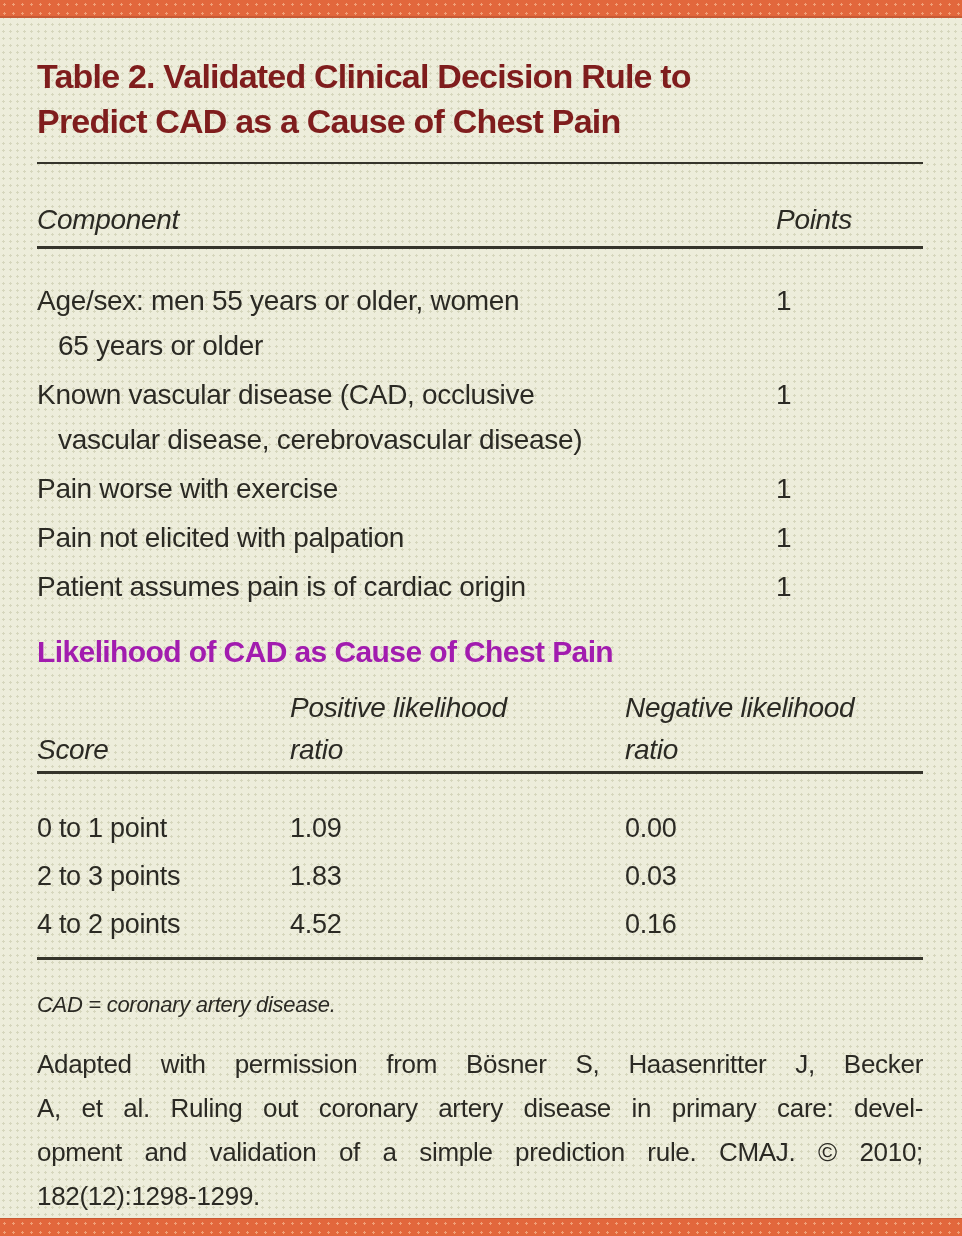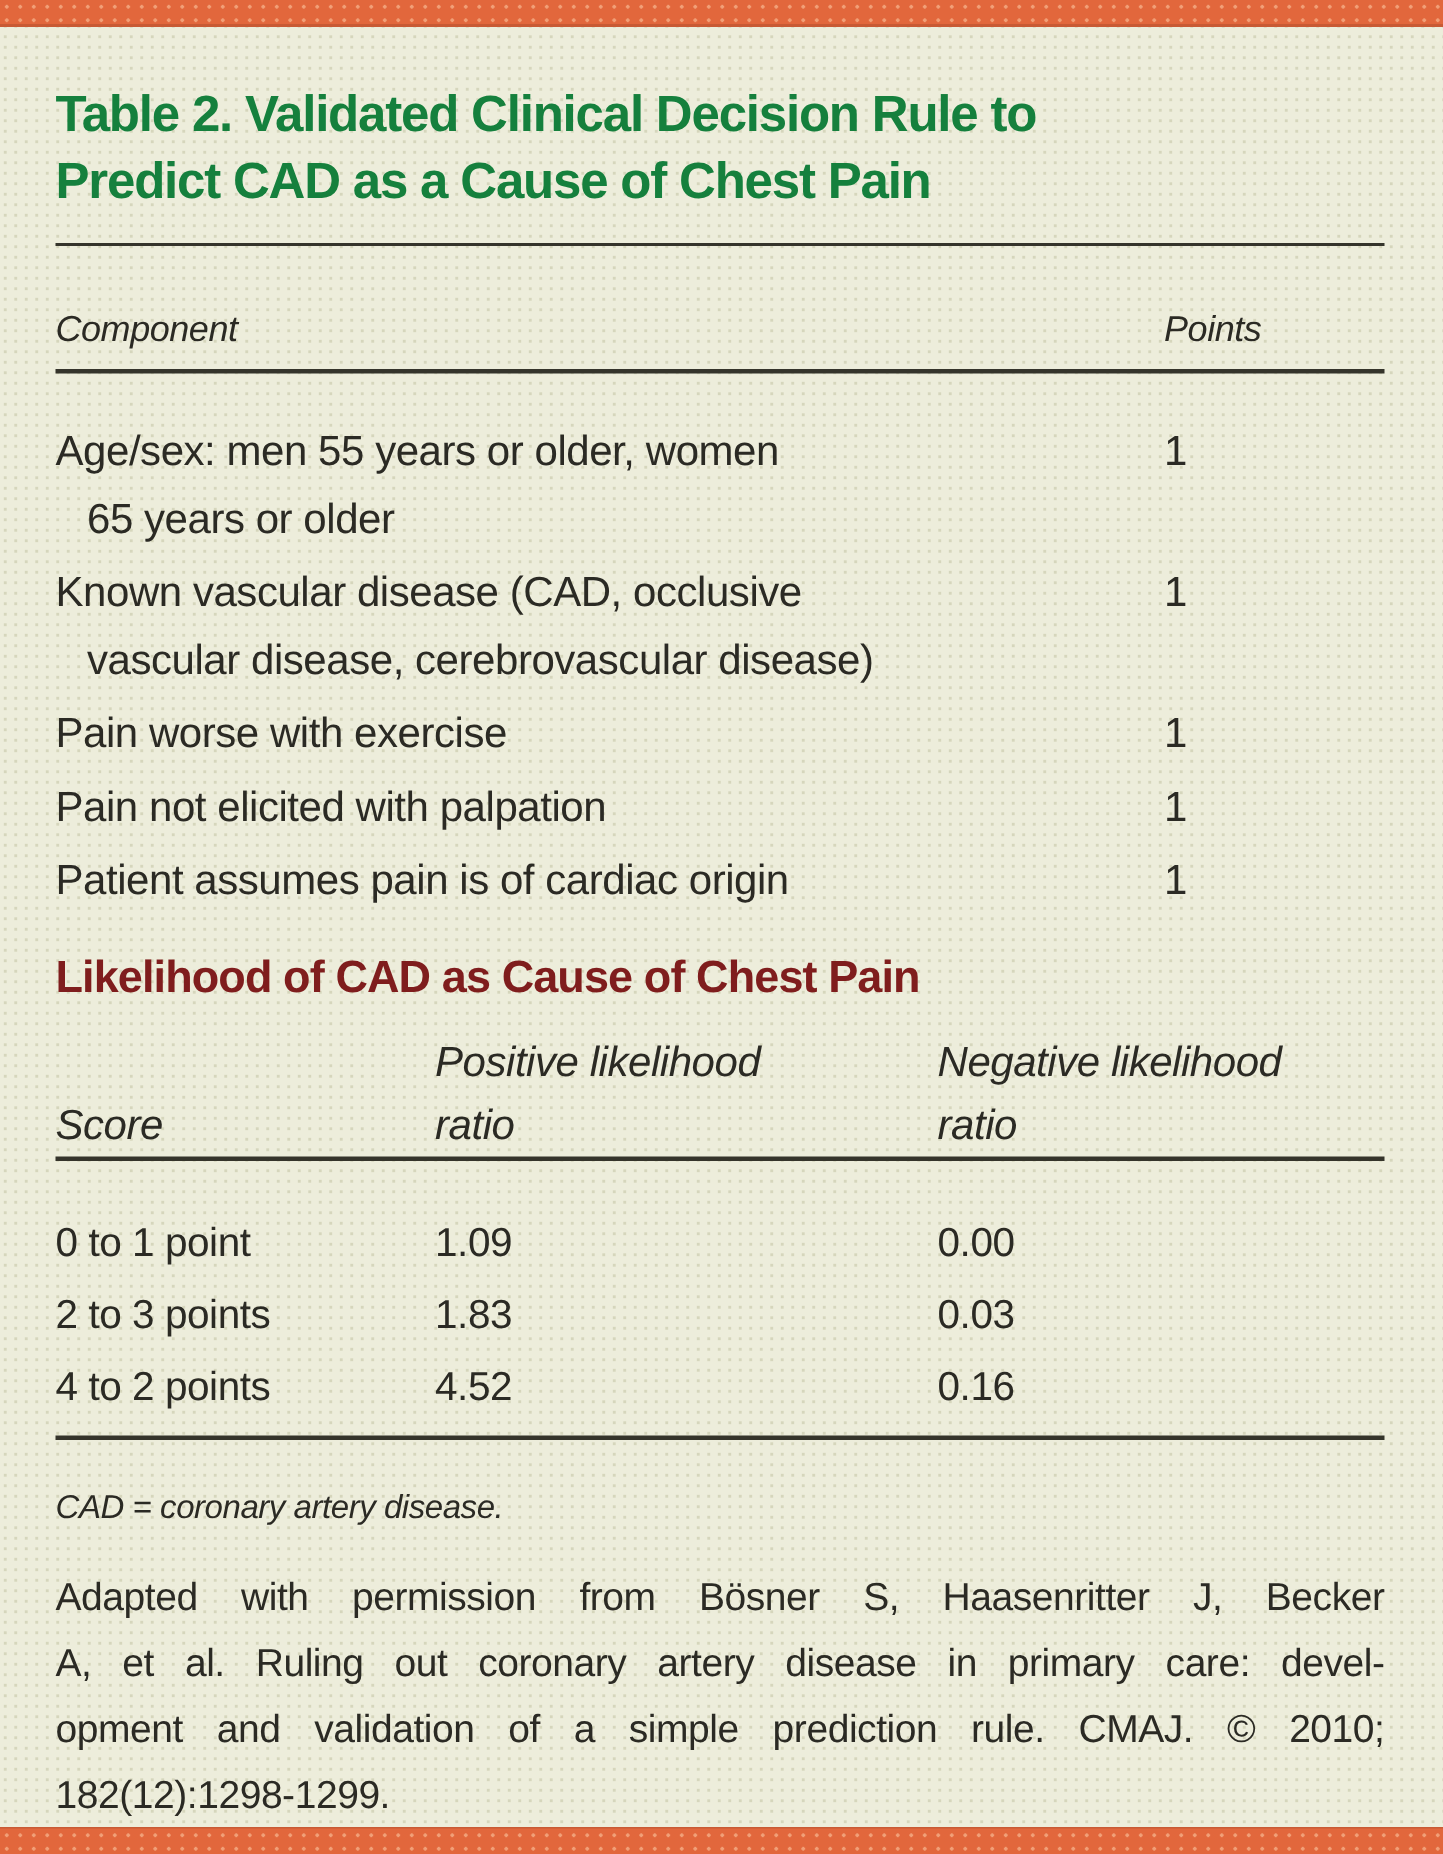--- a/index.html
+++ b/index.html
@@ -21,42 +21,42 @@
     background-size: 9px 9px;
   }
   .bar.top { top: 0; border-bottom: 2px solid #C85A34; }
   .bar.bottom { bottom: 0; border-top: 1px solid #C85A34; }
 
   .content { position: absolute; top: 18px; left: 37px; width: 886px; }
 
   .title {
     margin-top: 36px;
     font-size: 34px; line-height: 45px; font-weight: bold;
-    letter-spacing: -0.8px; color: #15803d;
+    letter-spacing: -0.8px; color: #7f1d1d;
   }
 
   .rule { background: #35342B; height: 3px; }
   .rule.thin { height: 2px; }
   .rule.r1 { margin-top: 18px; }
   .rule.r2 { margin-top: 9px; }
   .rule.r3 { margin-top: 0; }
   .rule.r4 { margin-top: 10px; }
 
   
   .t1-row { display: grid; grid-template-columns: 739px 1fr; }
-  .t1-header { margin-top: 39px; font-style: italic; font-size: 24px; line-height: 34px; }
+  .t1-header { margin-top: 39px; font-style: italic; font-size: 28px; line-height: 34px; }
   .t1-body { margin-top: 29px; }
   .t1-body .t1-row { margin-bottom: 4px; font-size: 28px; line-height: 45px; }
   .wrap2 { padding-left: 21px; }
 
   
   .h2 {
     margin-top: 24px;
     font-size: 30px; line-height: 38px; font-weight: bold;
-    letter-spacing: -0.6px; color: #7f1d1d;
+    letter-spacing: -0.6px; color: #a21caf;
   }
 
   
   .t2-row { display: grid; grid-template-columns: 253px 335px 1fr; }
   .t2-header {
     margin-top: 16px; align-items: end;
     font-style: italic; font-size: 28px; line-height: 42px;
   }
   .hdr-2line { max-width: 255px; }
   .t2-body { margin-top: 32px; }

